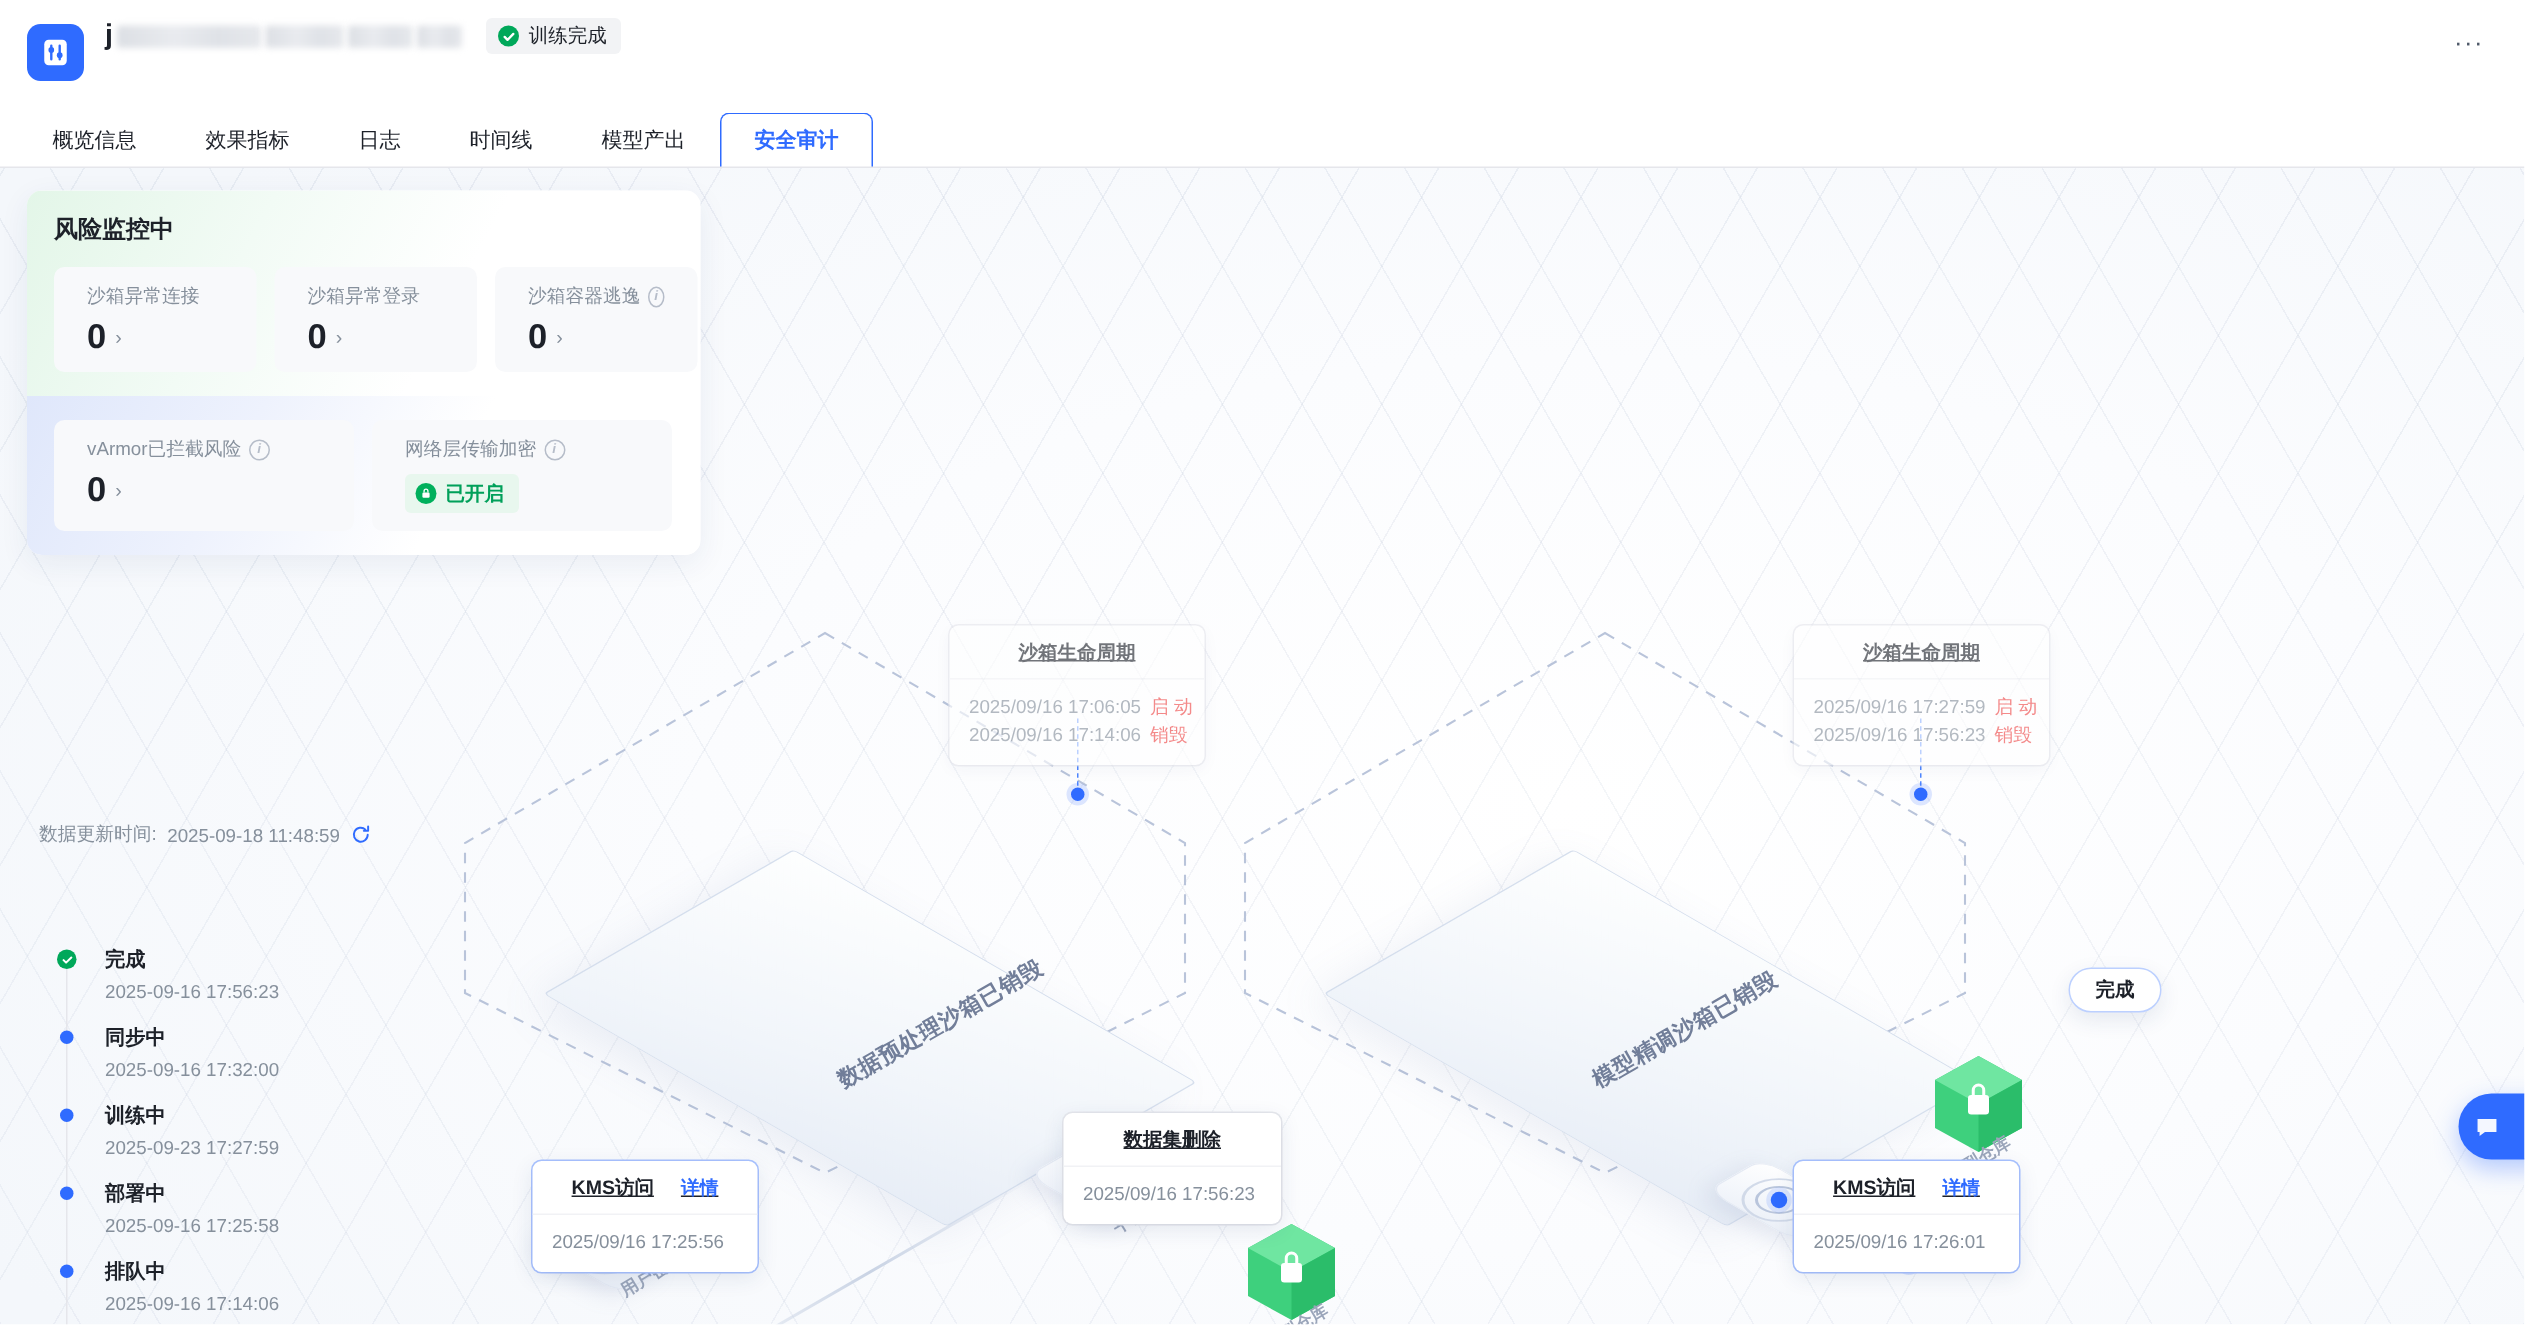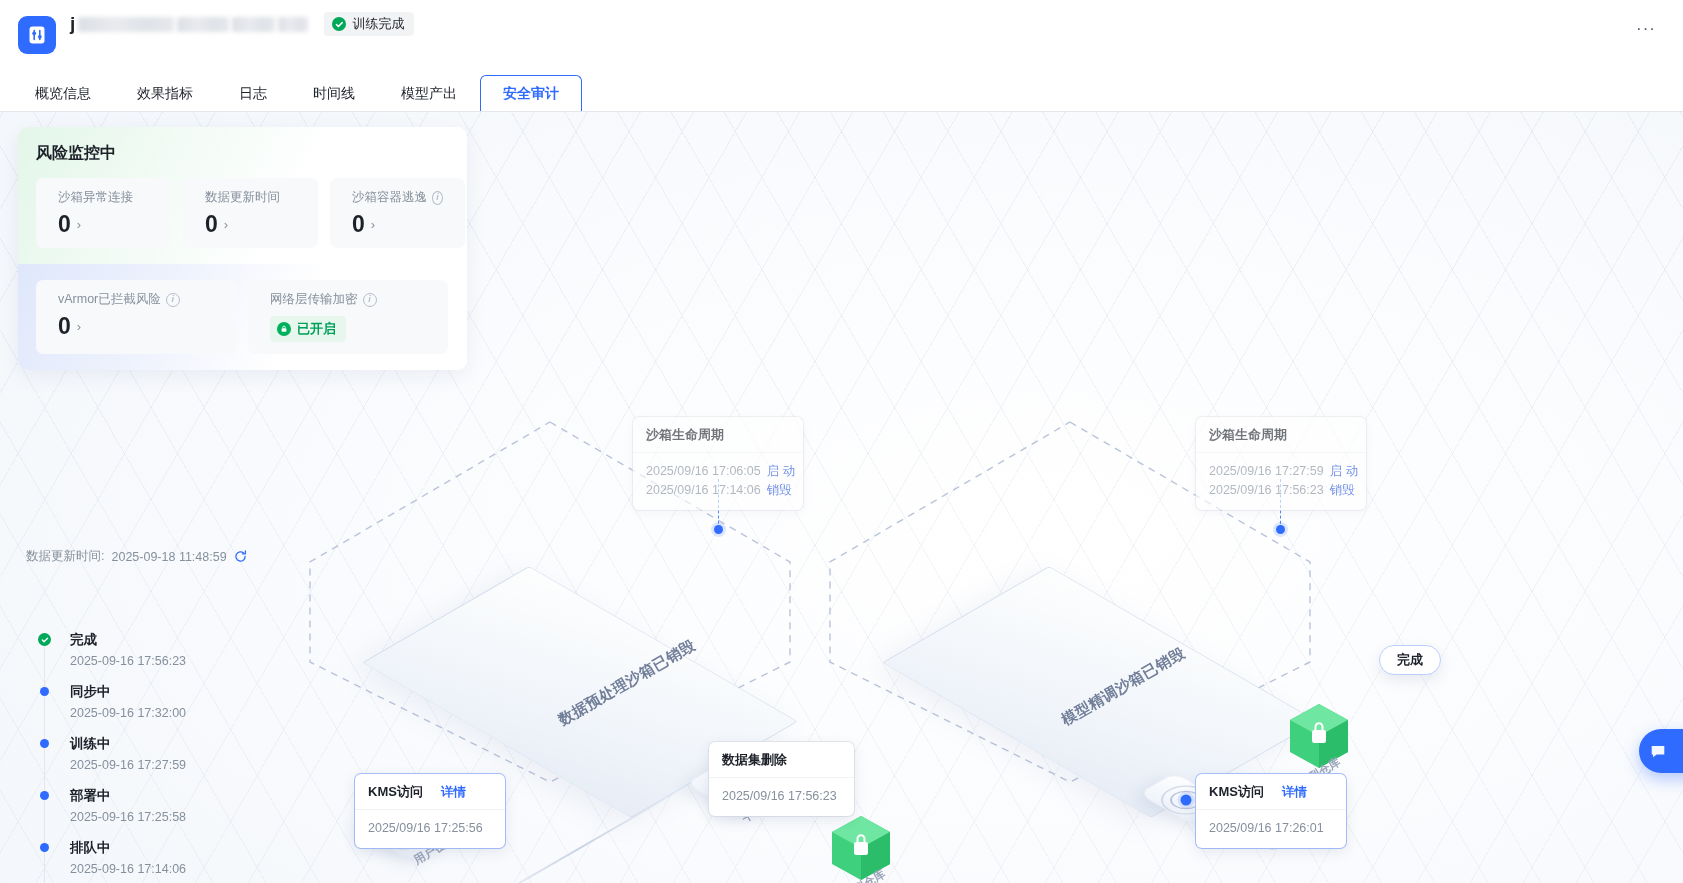--- a/index.html
+++ b/index.html
@@ -122,26 +122,26 @@
   .cube{position:absolute;width:60px;height:72px;}
   .cube svg{display:block;}
   .cube-label{position:absolute;font-size:11.5px;color:#9aa5ba;white-space:nowrap;font-weight:600;transform-origin:left center;}
   
   .infocard{
     position:absolute;background:#fff;border-radius:6px;min-width:134px;
     box-shadow:0 4px 14px rgba(31,56,107,.10),0 0 0 1px rgba(229,230,235,.95);
     font-size:12.5px;overflow:hidden;
   }
   .infocard .ic-head{
-    display:flex;align-items:center;justify-content:flex-start;gap:18px;
-    padding:9px 13px 8px;font-size:13px;font-weight:700;color:#1d2129;
+    display:flex;align-items:center;justify-content:center;gap:18px;
+    padding:9px 13px 8px;font-size:13px;font-weight:700;color:#1d2129;text-decoration:underline;
   }
   .infocard .ic-body{padding:9px 13px 10px;border-top:1px solid #f1f2f5;color:#86909c;font-size:12.5px;line-height:19px;white-space:nowrap;}
   .infocard .ic-body .rowline{display:flex;gap:6px;align-items:center;}
-  .infocard .ic-body .tag{color:#1d4ed8;}
+  .infocard .ic-body .tag{color:#ef4444;}
   .infocard.accent{box-shadow:0 4px 14px rgba(31,56,107,.10),0 0 0 1px #a9c2ff;}
   .infocard .detail{color:#2f6bff;font-weight:600;font-size:12.5px;cursor:pointer;}
   .infocard.faded{opacity:.62;box-shadow:0 3px 12px rgba(31,56,107,.07),0 0 0 1px rgba(229,230,235,.9);}
   .leader{position:absolute;border-left:1px dashed #4f86ff;}
   .leader .lend{
     position:absolute;left:-5px;bottom:-5px;width:9px;height:9px;border-radius:50%;
     background:#2f6bff;box-shadow:0 0 0 3px rgba(47,107,255,.16);
   }
   
   .done-bubble{
@@ -401,21 +401,21 @@
           <div class="stat-label">
             <span>沙箱异常连接</span>
           </div>
           <div class="stat-val">
             <span>0</span>
             <span class="chev">›</span>
           </div>
         </div>
         <div class="stat w1">
           <div class="stat-label">
-            <span>数据更新时间</span>
+            <span>沙箱异常登录</span>
           </div>
           <div class="stat-val">
             <span>0</span>
             <span class="chev">›</span>
           </div>
         </div>
         <div class="stat w1">
           <div class="stat-label">
             <span>沙箱容器逃逸</span>
             <span class="info-ic">i</span>
@@ -484,21 +484,21 @@
     <div class="tl-item">
       <div class="line" style="height:50px;top:6px;"></div>
       <div class="bullet"></div>
       <div class="tl-name">同步中</div>
       <div class="tl-time">2025-09-16 17:32:00</div>
     </div>
     <div class="tl-item">
       <div class="line" style="height:50px;top:6px;"></div>
       <div class="bullet"></div>
       <div class="tl-name">训练中</div>
-      <div class="tl-time">2025-09-16 17:27:59</div>
+      <div class="tl-time">2025-09-23 17:27:59</div>
     </div>
     <div class="tl-item">
       <div class="line" style="height:50px;top:6px;"></div>
       <div class="bullet"></div>
       <div class="tl-name">部署中</div>
       <div class="tl-time">2025-09-16 17:25:58</div>
     </div>
     <div class="tl-item">
       <div class="line" style="height:50px;top:6px;"></div>
       <div class="bullet"></div>

